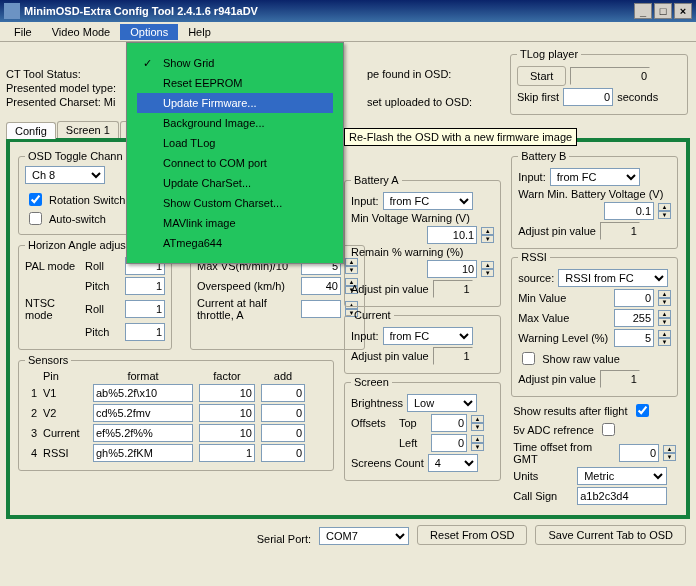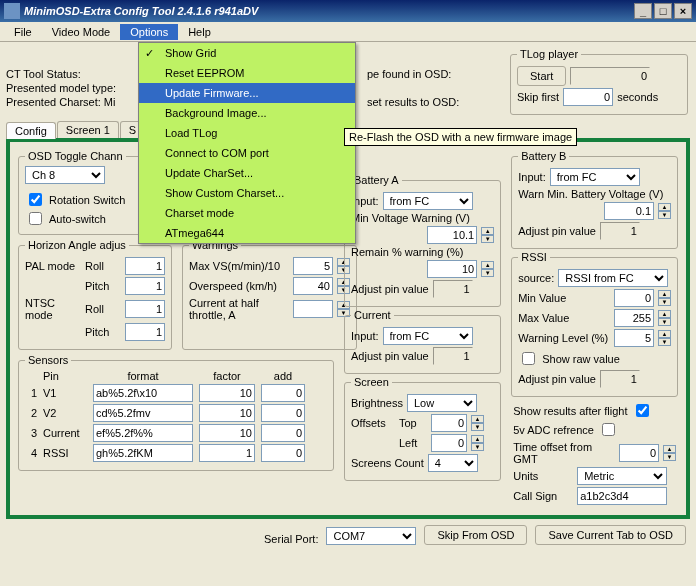--- a/index.html
+++ b/index.html
@@ -1,24 +1,24 @@
 <!DOCTYPE html>
 <html><head>
 <meta charset="utf-8">
 <style>
 * { box-sizing: border-box; font-family: Tahoma, sans-serif; font-size: 11px; }
 body { margin: 0; background: #ece9d8; width: 696px; height: 586px; overflow: hidden; }
 .titlebar { background: linear-gradient(#0a246a,#3a6ea5); color: #fff; height: 22px; display: flex; align-items: center; padding: 0 4px; }
 .titlebar .icon { width: 16px; height: 16px; background: #6c93c3; margin-right: 4px; }
-.titlebar .title { flex: 1; font-weight: bold; font-style: italic; }
+.titlebar .title { flex: 1; font-weight: bold; }
 .titlebtn { width: 18px; height: 16px; background: #d4d0c8; border: 1px solid #808080; margin-left: 2px; display: flex; align-items: center; justify-content: center; color:#000; font-weight:bold;}
 .menubar { background: #ece9d8; display: flex; height: 20px; align-items: center; padding: 2px 4px; border-bottom: 1px solid #aca899;}
 .menuitem { padding: 2px 10px; }
 .menuitem.open { background: #316ac5; color: #fff; }
-.dropdown { position: absolute; left: 126px; top: 42px; width: 218px; background: #bef264; border: 1px solid #808080; box-shadow: 2px 2px 3px rgba(0,0,0,0.3); z-index: 100; padding: 0; margin-left: 12px;}
+.dropdown { position: absolute; left: 126px; top: 42px; width: 218px; background: #22c55e; border: 1px solid #808080; box-shadow: 2px 2px 3px rgba(0,0,0,0.3); z-index: 100; padding: 10px;}
 .dropdown .dd { padding: 4px 8px 4px 26px; position: relative; }
 .dropdown .dd.hl { background: #316ac5; color: #fff; }
 .dropdown .dd.checked::before { content: "✓"; position: absolute; left: 6px; }
 .tooltip { position: absolute; left: 344px; top: 128px; background: #ffffe1; border: 1px solid #000; padding: 2px 4px; z-index: 101; white-space: nowrap; text-align: right;}
 .content { padding: 4px 6px; position: relative; }
 .statusrow { display: flex; gap: 8px; margin-bottom: 4px; }
 .statuscol { flex: 1; margin-top: 20px; }
 .statuscol div { margin: 2px 0; }
 fieldset { border: 1px solid #aca899; margin: 2px; padding: 4px 6px 6px 6px; border-radius: 3px;}
 legend { padding: 0 3px; }
@@ -40,21 +40,21 @@
 .spinbtns { display: inline-flex; flex-direction: column; }
 .spinbtns span { width: 13px; height: 8px; border: 1px solid #7f9db9; background: #ece9d8; font-size: 6px; text-align: center; line-height: 6px;}
 .sensor-row { display: flex; gap: 6px; align-items: center; margin: 2px 0; }
 .sensor-row .pin { width: 12px; text-align: right;}
 .sensor-row .name { width: 44px; }
 .sensor-row .fmt { width: 100px; }
 .sensor-row .fac { width: 56px; }
 .sensor-row .add { width: 44px; }
 .bottom { display: flex; justify-content: flex-end; gap: 8px; align-items: flex-end; padding: 6px 4px 2px; }
 label.ck { display: flex; align-items: center; gap: 4px; }
-.two { display:flex; gap:6px; }
+.two { display:flex; gap:14px; }
 .hdr { display:flex; gap:6px; font-size:10px; padding-left:18px;}
 .hdr span:nth-child(1){width:44px;} .hdr span:nth-child(2){width:100px;text-align:center;} .hdr span:nth-child(3){width:56px;text-align:center;} .hdr span:nth-child(4){width:44px;text-align:center;}
 </style>
 </head>
 <body>
 
 <div class="titlebar">
   <div class="icon"></div>
   <div class="title">MinimOSD-Extra Config Tool 2.4.1.6 r941aDV</div>
   <div class="titlebtn">_</div>
@@ -71,37 +71,37 @@
 
 <div class="dropdown">
   <div class="dd checked">Show Grid</div>
   <div class="dd">Reset EEPROM</div>
   <div class="dd hl">Update Firmware...</div>
   <div class="dd">Background Image...</div>
   <div class="dd">Load TLog</div>
   <div class="dd">Connect to COM port</div>
   <div class="dd">Update CharSet...</div>
   <div class="dd">Show Custom Charset...</div>
-  <div class="dd">Charset mode</div>
+  <div class="dd">MAVlink image</div>
   <div class="dd">ATmega644</div>
 </div>
 
 <div class="tooltip">Re-Flash the OSD with a new firmware image</div>
 
 <div class="content">
   <div class="statusrow">
     <div class="statuscol">
       <div>CT Tool Status:</div>
       <div>Presented model type:</div>
       <div>Presented Charset: Mi</div>
     </div>
     <div class="statuscol" style="padding-left:220px">
       <div>pe found in OSD:</div>
       <div>&nbsp;</div>
-      <div>set results to OSD:</div>
+      <div>set uploaded to OSD:</div>
     </div>
     <fieldset style="width:178px">
       <legend>TLog player</legend>
       <div class="row">
         <button>Start</button>
         <input type="text" readonly="" style="width: 80px;" value="0">
       </div>
       <div class="row">
         <span>Skip first</span>
         <input type="text" class="num" style="width: 50px;" value="0">
@@ -381,16 +381,16 @@
               <input type="text" style="width: 90px;" value="a1b2c3d4">
             </div>
         </div>
       </div>
     </div>
   </div>
 
   <div class="bottom">
     <span>Serial Port:</span>
     <select style="width:90px"><option>COM7</option></select>
-    <button>Skip From OSD</button>
+    <button>Reset From OSD</button>
     <button>Save Current Tab to OSD</button>
   </div>
 </div>
 
 </body></html>

